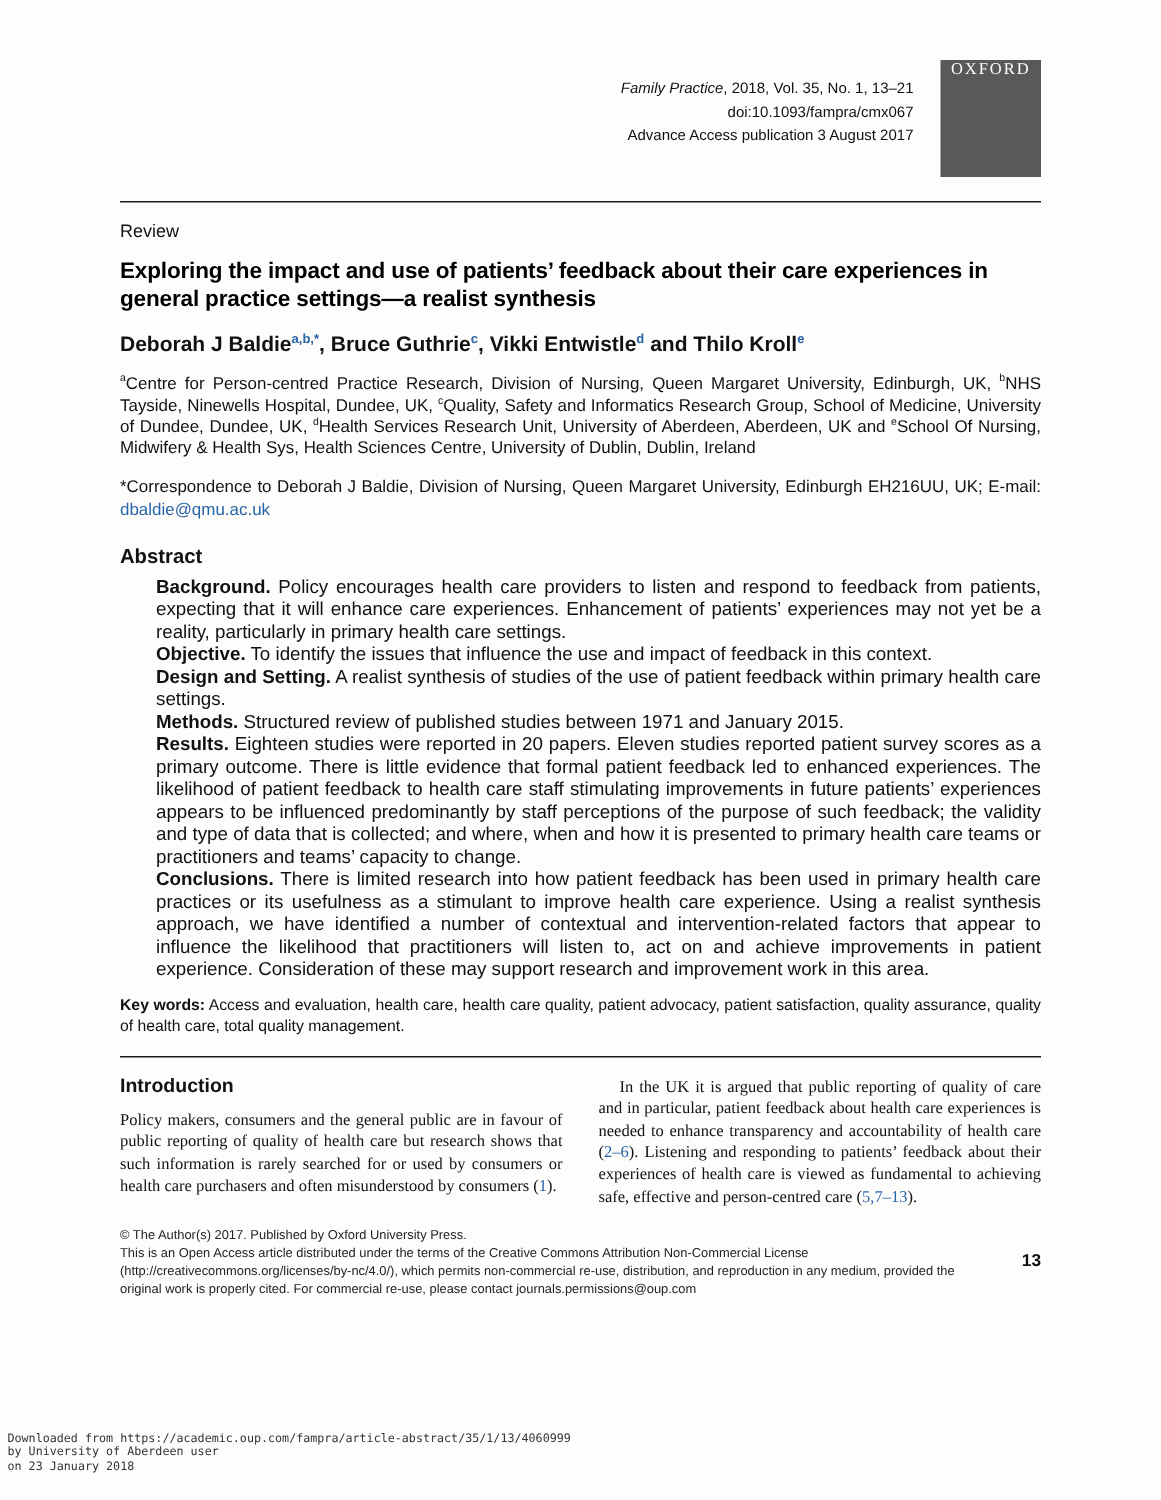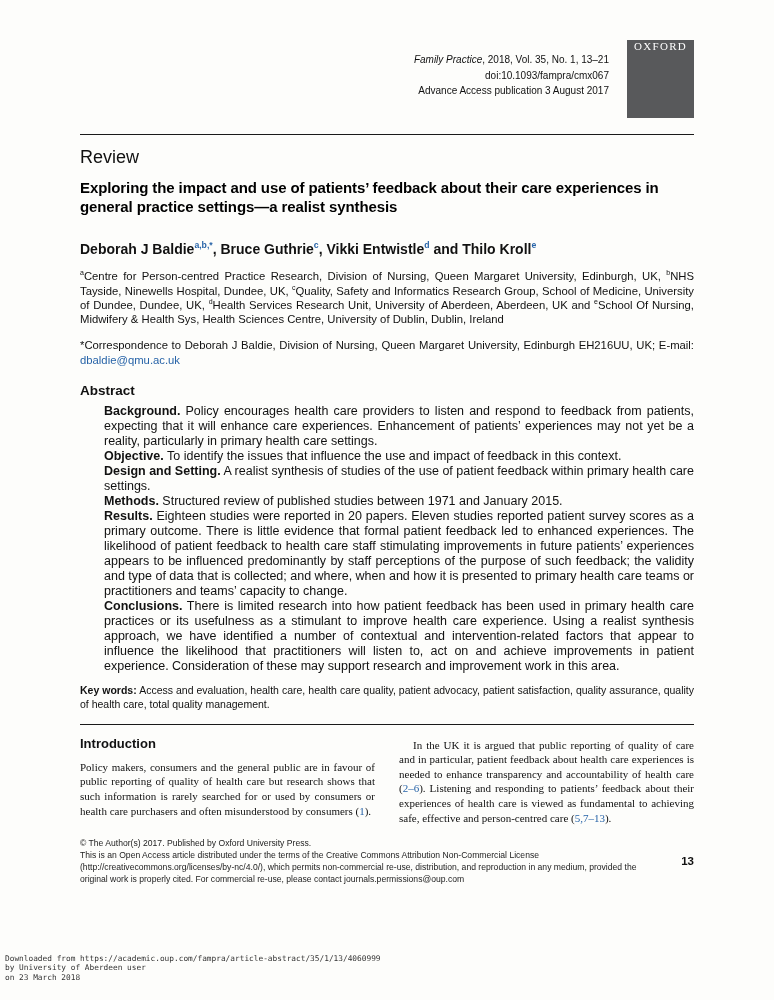--- a/index.html
+++ b/index.html
@@ -27,28 +27,28 @@
     padding-bottom: 7px;
   }
   .oxford-logo span {
     color: #fff; font-family: "Liberation Serif", serif;
     font-size: 11px; letter-spacing: 1.3px;
   }
 
   .rule { border-top: 1.5px solid #1a1a1a; margin-top: 16px; }
   .rule.thin { border-top-width: 1.2px; margin-top: 12px; }
 
-  .review-label { margin-top: 12px; font-size: 18px; color: #111; }
+  .review-label { margin-top: 12px; font-size: 12px; color: #111; }
 
   .title {
     margin-top: 10px; font-size: 15px; line-height: 1.27;
     font-weight: 700; color: #000; letter-spacing: -0.1px;
   }
 
-  .authors { margin-top: 25px; font-size: 14px; font-weight: 700; }
+  .authors { margin-top: 12px; font-size: 14px; font-weight: 700; }
   sup { font-size: 0.62em; vertical-align: super; line-height: 0; }
 
   .affiliations { margin-top: 12px; font-size: 11.3px; line-height: 1.28; text-align: justify; }
   .correspondence { margin-top: 11px; font-size: 11.3px; line-height: 1.3; text-align: justify; }
 
   .abstract-heading { margin-top: 16px; font-size: 13.5px; font-weight: 700; }
   .abstract { margin-top: 6px; margin-left: 24px; }
   .abstract p { font-size: 12.5px; line-height: 1.2; text-align: justify; }
   .abstract strong { font-weight: 700; }
 
@@ -138,15 +138,15 @@
         <div>This is an Open Access article distributed under the terms of the Creative Commons Attribution Non-Commercial License (http://creativecommons.org/licenses/by-nc/4.0/), which permits non-commercial re-use, distribution, and reproduction in any medium, provided the original work is properly cited. For commercial re-use, please contact journals.permissions@oup.com</div>
       </div>
       <div class="page-number">13</div>
     </div>
 
   </div>
 
   <div class="watermark">
     <div>Downloaded from https://academic.oup.com/fampra/article-abstract/35/1/13/4060999</div>
     <div>by University of Aberdeen user</div>
-    <div>on 23 March 2018</div>
+    <div>on 23 January 2018</div>
   </div>
 </div>
 
 </body></html>

